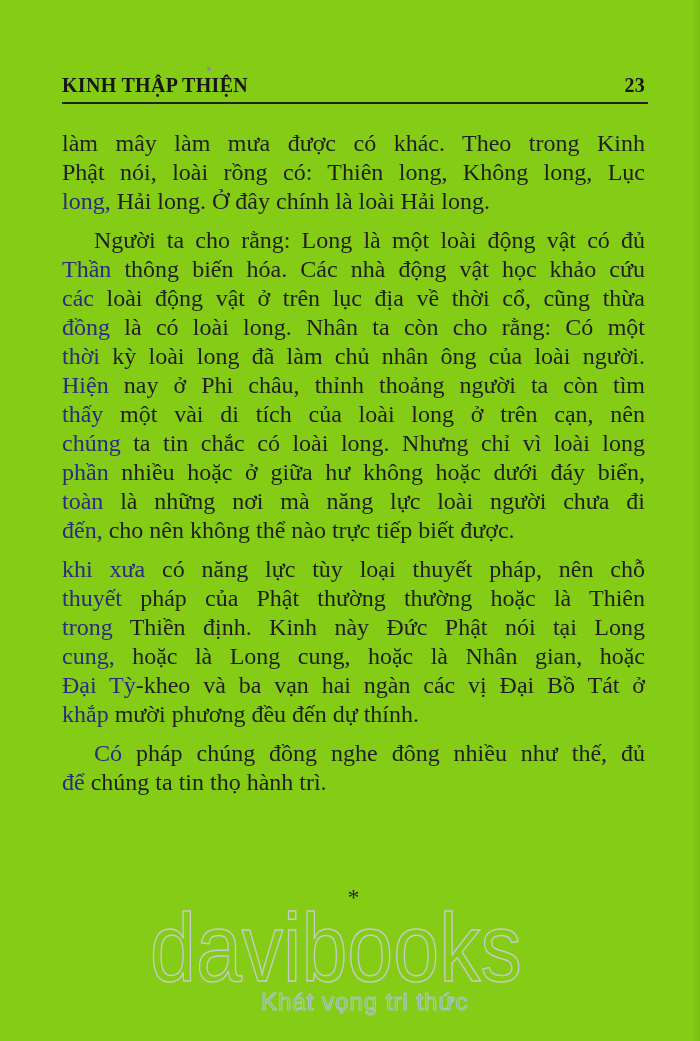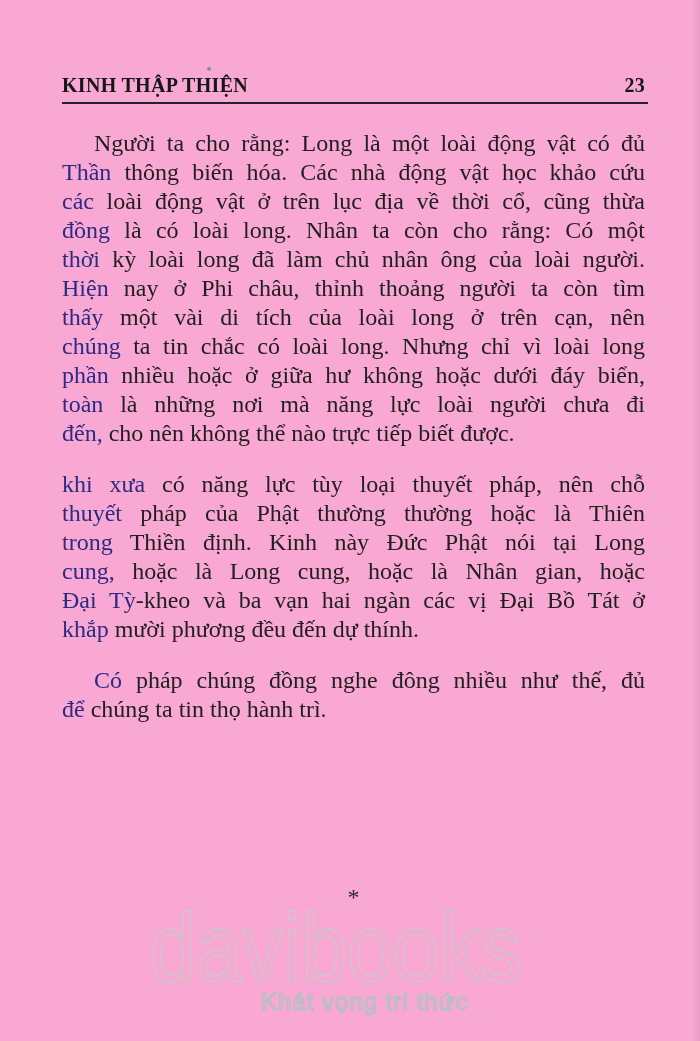--- a/index.html
+++ b/index.html
@@ -3,39 +3,39 @@
 <meta charset="utf-8">
 <style>
   :root{
     --ink:#1f1f1f;
     --accent:#2b2b82;
     --wmgray:#c8cac9;
     --wmteal:#a9c4c2;
   }
   html,body{margin:0;padding:0;background:#fff;}
   .page{
-    position:relative;width:700px;height:1041px;background:#f9a8d4;
+    position:relative;width:700px;height:1041px;background:#84cc16;
     overflow:hidden;font-family:"Liberation Serif",serif;color:var(--ink);
   }
   .header{
     position:absolute;left:62px;right:55px;top:74px;
     display:flex;justify-content:space-between;align-items:baseline;
     font-weight:bold;font-size:20px;letter-spacing:.3px;color:#161616;
   }
   .rule{
     position:absolute;left:62px;right:52px;top:102px;height:2px;background:#232323;
   }
   .speck{
     position:absolute;left:207px;top:67px;width:4px;height:4px;border-radius:50%;background:#8f8f8f;
   }
   .body{
     position:absolute;left:62px;top:129px;width:583px;
     font-size:24px;line-height:29px;
   }
-  .para + .para{margin-top:22px;font-family:Liberation Serif, serif;}
+  .para + .para{margin-top:10px;font-family:Liberation Serif, serif;}
   .ln{
     text-align:justify;
     text-align-last:justify;
   }
   .ln.last{text-align-last:left;}
   .ln.ind{padding-left:32px;}
   .blue{color:var(--accent);}
   .asterisk{
     position:absolute;left:62px;width:583px;top:884px;
     text-align:center;font-size:24px;color:#2a2a2a;
@@ -66,20 +66,25 @@
 
   <div class="header">
     <span>KINH THẬP THIỆN</span>
     <span>23</span>
   </div>
 
   <div class="rule"></div>
 
   <main class="body">
       <div class="para">
+        <div class="ln"><span>làm mây làm mưa được có khác. Theo trong Kinh</span></div>
+        <div class="ln"><span>Phật nói, loài rồng có: Thiên long, Không long, Lục</span></div>
+        <div class="ln last"><span class="blue">long,</span> <span>Hải long. Ở đây chính là loài Hải long.</span></div>
+      </div>
+      <div class="para">
         <div class="ln ind"><span>Người ta cho rằng: Long là một loài động vật có đủ</span></div>
         <div class="ln"><span class="blue">Thần</span> <span>thông biến hóa. Các nhà động vật học khảo cứu</span></div>
         <div class="ln"><span class="blue">các</span> <span>loài động vật ở trên lục địa về thời cổ, cũng thừa</span></div>
         <div class="ln"><span class="blue">đồng</span> <span>là có loài long. Nhân ta còn cho rằng: Có một</span></div>
         <div class="ln"><span class="blue">thời</span> <span>kỳ loài long đã làm chủ nhân ông của loài người.</span></div>
         <div class="ln"><span class="blue">Hiện</span> <span>nay ở Phi châu, thỉnh thoảng người ta còn tìm</span></div>
         <div class="ln"><span class="blue">thấy</span> <span>một vài di tích của loài long ở trên cạn, nên</span></div>
         <div class="ln"><span class="blue">chúng</span> <span>ta tin chắc có loài long. Nhưng chỉ vì loài long</span></div>
         <div class="ln"><span class="blue">phần</span> <span>nhiều hoặc ở giữa hư không hoặc dưới đáy biển,</span></div>
         <div class="ln"><span class="blue">toàn</span> <span>là những nơi mà năng lực loài người chưa đi</span></div>

